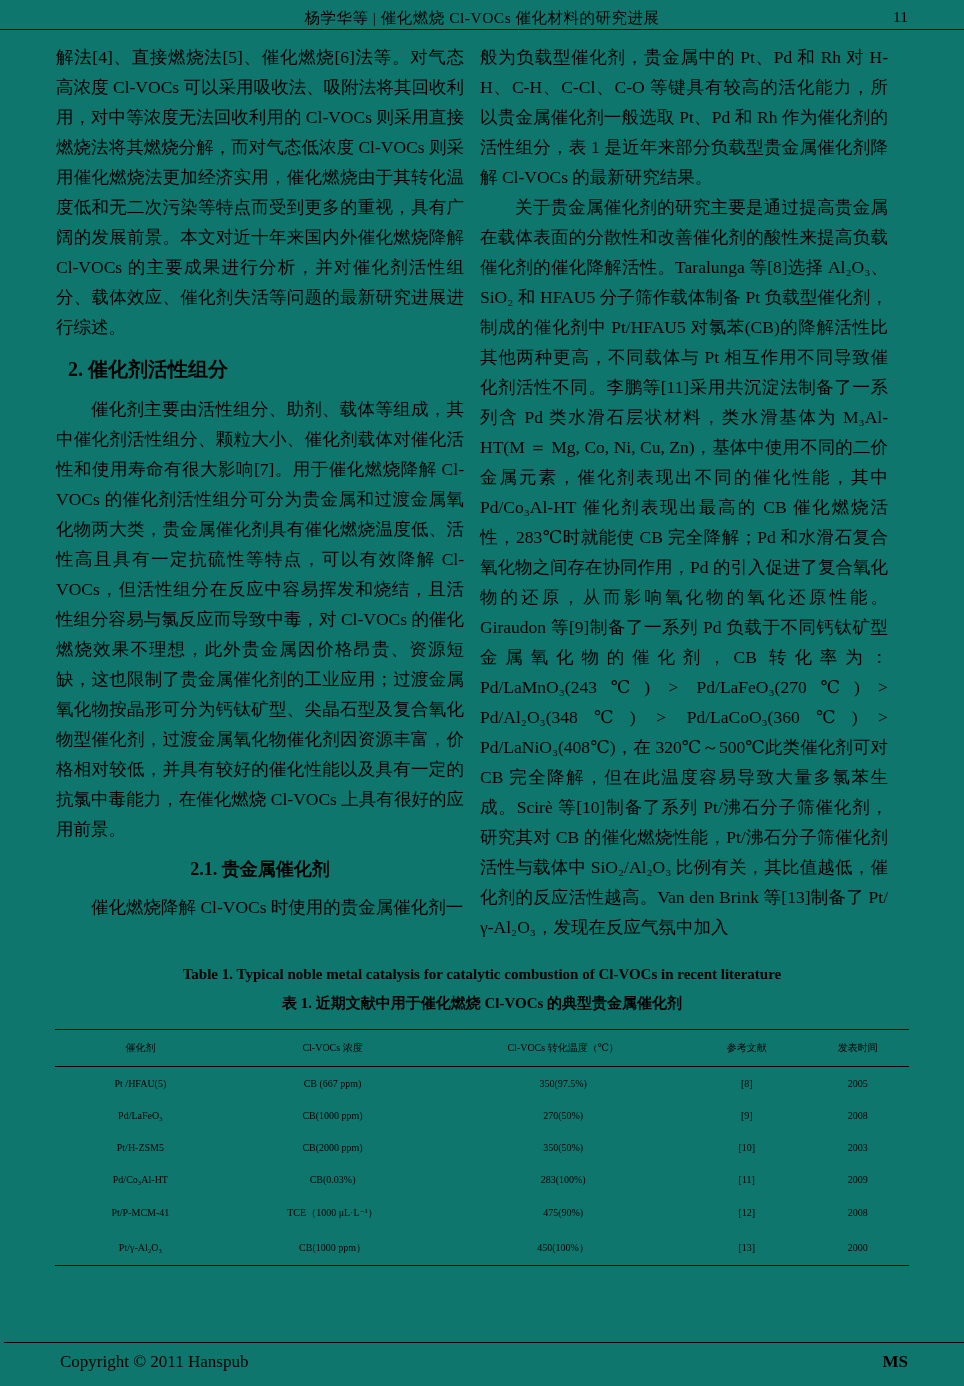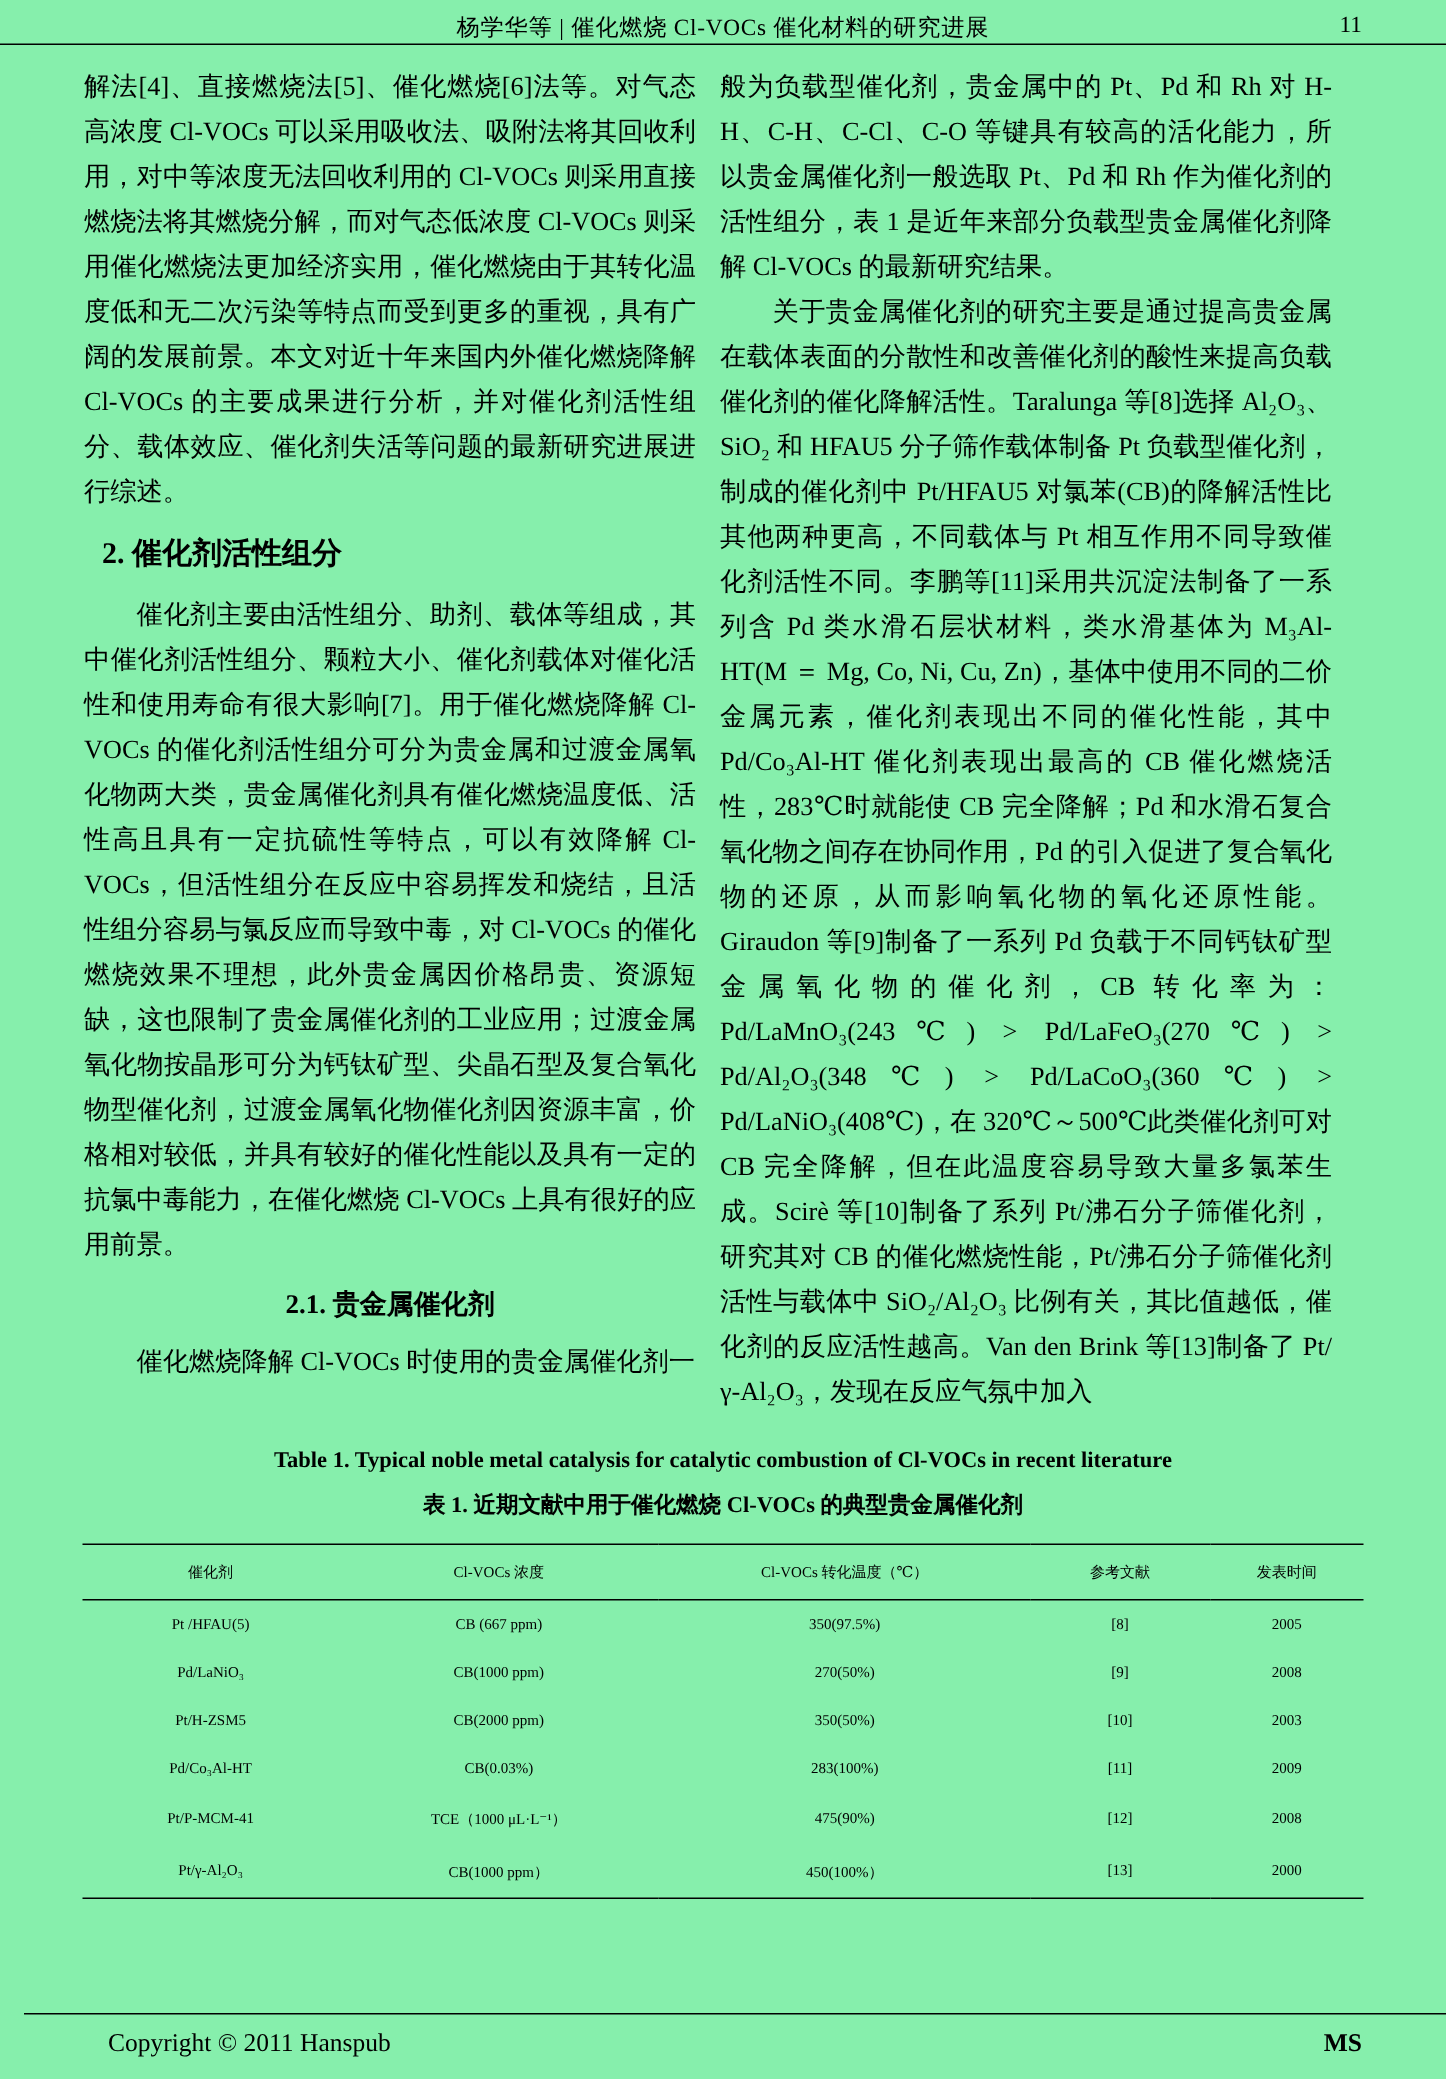--- a/index.html
+++ b/index.html
@@ -1,18 +1,18 @@
 <!DOCTYPE html>
 <html><head>
 <meta charset="utf-8">
 <style>
   * { margin:0; padding:0; box-sizing:border-box; }
   html, body { background:#ffffff; }
   .page {
-    width:964px; height:1386px; background:#86efac; color:#000;
+    width:964px; height:1386px; background:#0f766e; color:#000;
     font-family:"Liberation Serif","DejaVu Serif",serif;
     position:relative; overflow:hidden; margin:0 auto;
   }
   
   .header { position:relative; padding:8px 56px 0 56px; height:24px; }
   .header-title { text-align:center; font-size:15.5px; letter-spacing:0.5px; }
   .header-page { position:absolute; right:56px; top:8px; font-size:15.5px; }
   .header-rule { border-bottom:1.5px solid #000; margin-top:5px; }
   
   .columns { display:flex; gap:16px; padding:12px 66px 0 56px; }
@@ -33,21 +33,21 @@
   .tcap-zh { font-size:15px; margin-bottom:16px; }
   table.datatable { width:100%; border-collapse:collapse; font-size:10px; }
   table.datatable thead th {
     border-top:1.5px solid #000; border-bottom:1px solid #000;
     font-weight:normal; padding:11px 4px; text-align:center;
   }
   table.datatable tbody td { padding:10.5px 4px; text-align:center; }
   table.datatable tbody tr:last-child td { border-bottom:1.5px solid #000; }
   
   .footer {
-    position:absolute; left:16px; right:0; bottom:0; height:44px;
+    position:absolute; left:4px; right:0; bottom:0; height:44px;
     border-top:1.5px solid #000; padding:9px 56px 0 56px;
     display:flex; justify-content:space-between; align-items:flex-start;
     font-size:17px;
   }
   .footer .ms { font-weight:bold; }
 </style>
 </head>
 <body>
 
 <div class="page">
@@ -98,21 +98,21 @@
       </thead>
       <tbody>
         <tr>
           <td>Pt /HFAU(5)</td>
           <td>CB (667 ppm)</td>
           <td>350(97.5%)</td>
           <td>[8]</td>
           <td>2005</td>
         </tr>
         <tr>
-          <td>Pd/LaNiO₃</td>
+          <td>Pd/LaFeO₃</td>
           <td>CB(1000 ppm)</td>
           <td>270(50%)</td>
           <td>[9]</td>
           <td>2008</td>
         </tr>
         <tr>
           <td>Pt/H-ZSM5</td>
           <td>CB(2000 ppm)</td>
           <td>350(50%)</td>
           <td>[10]</td>

